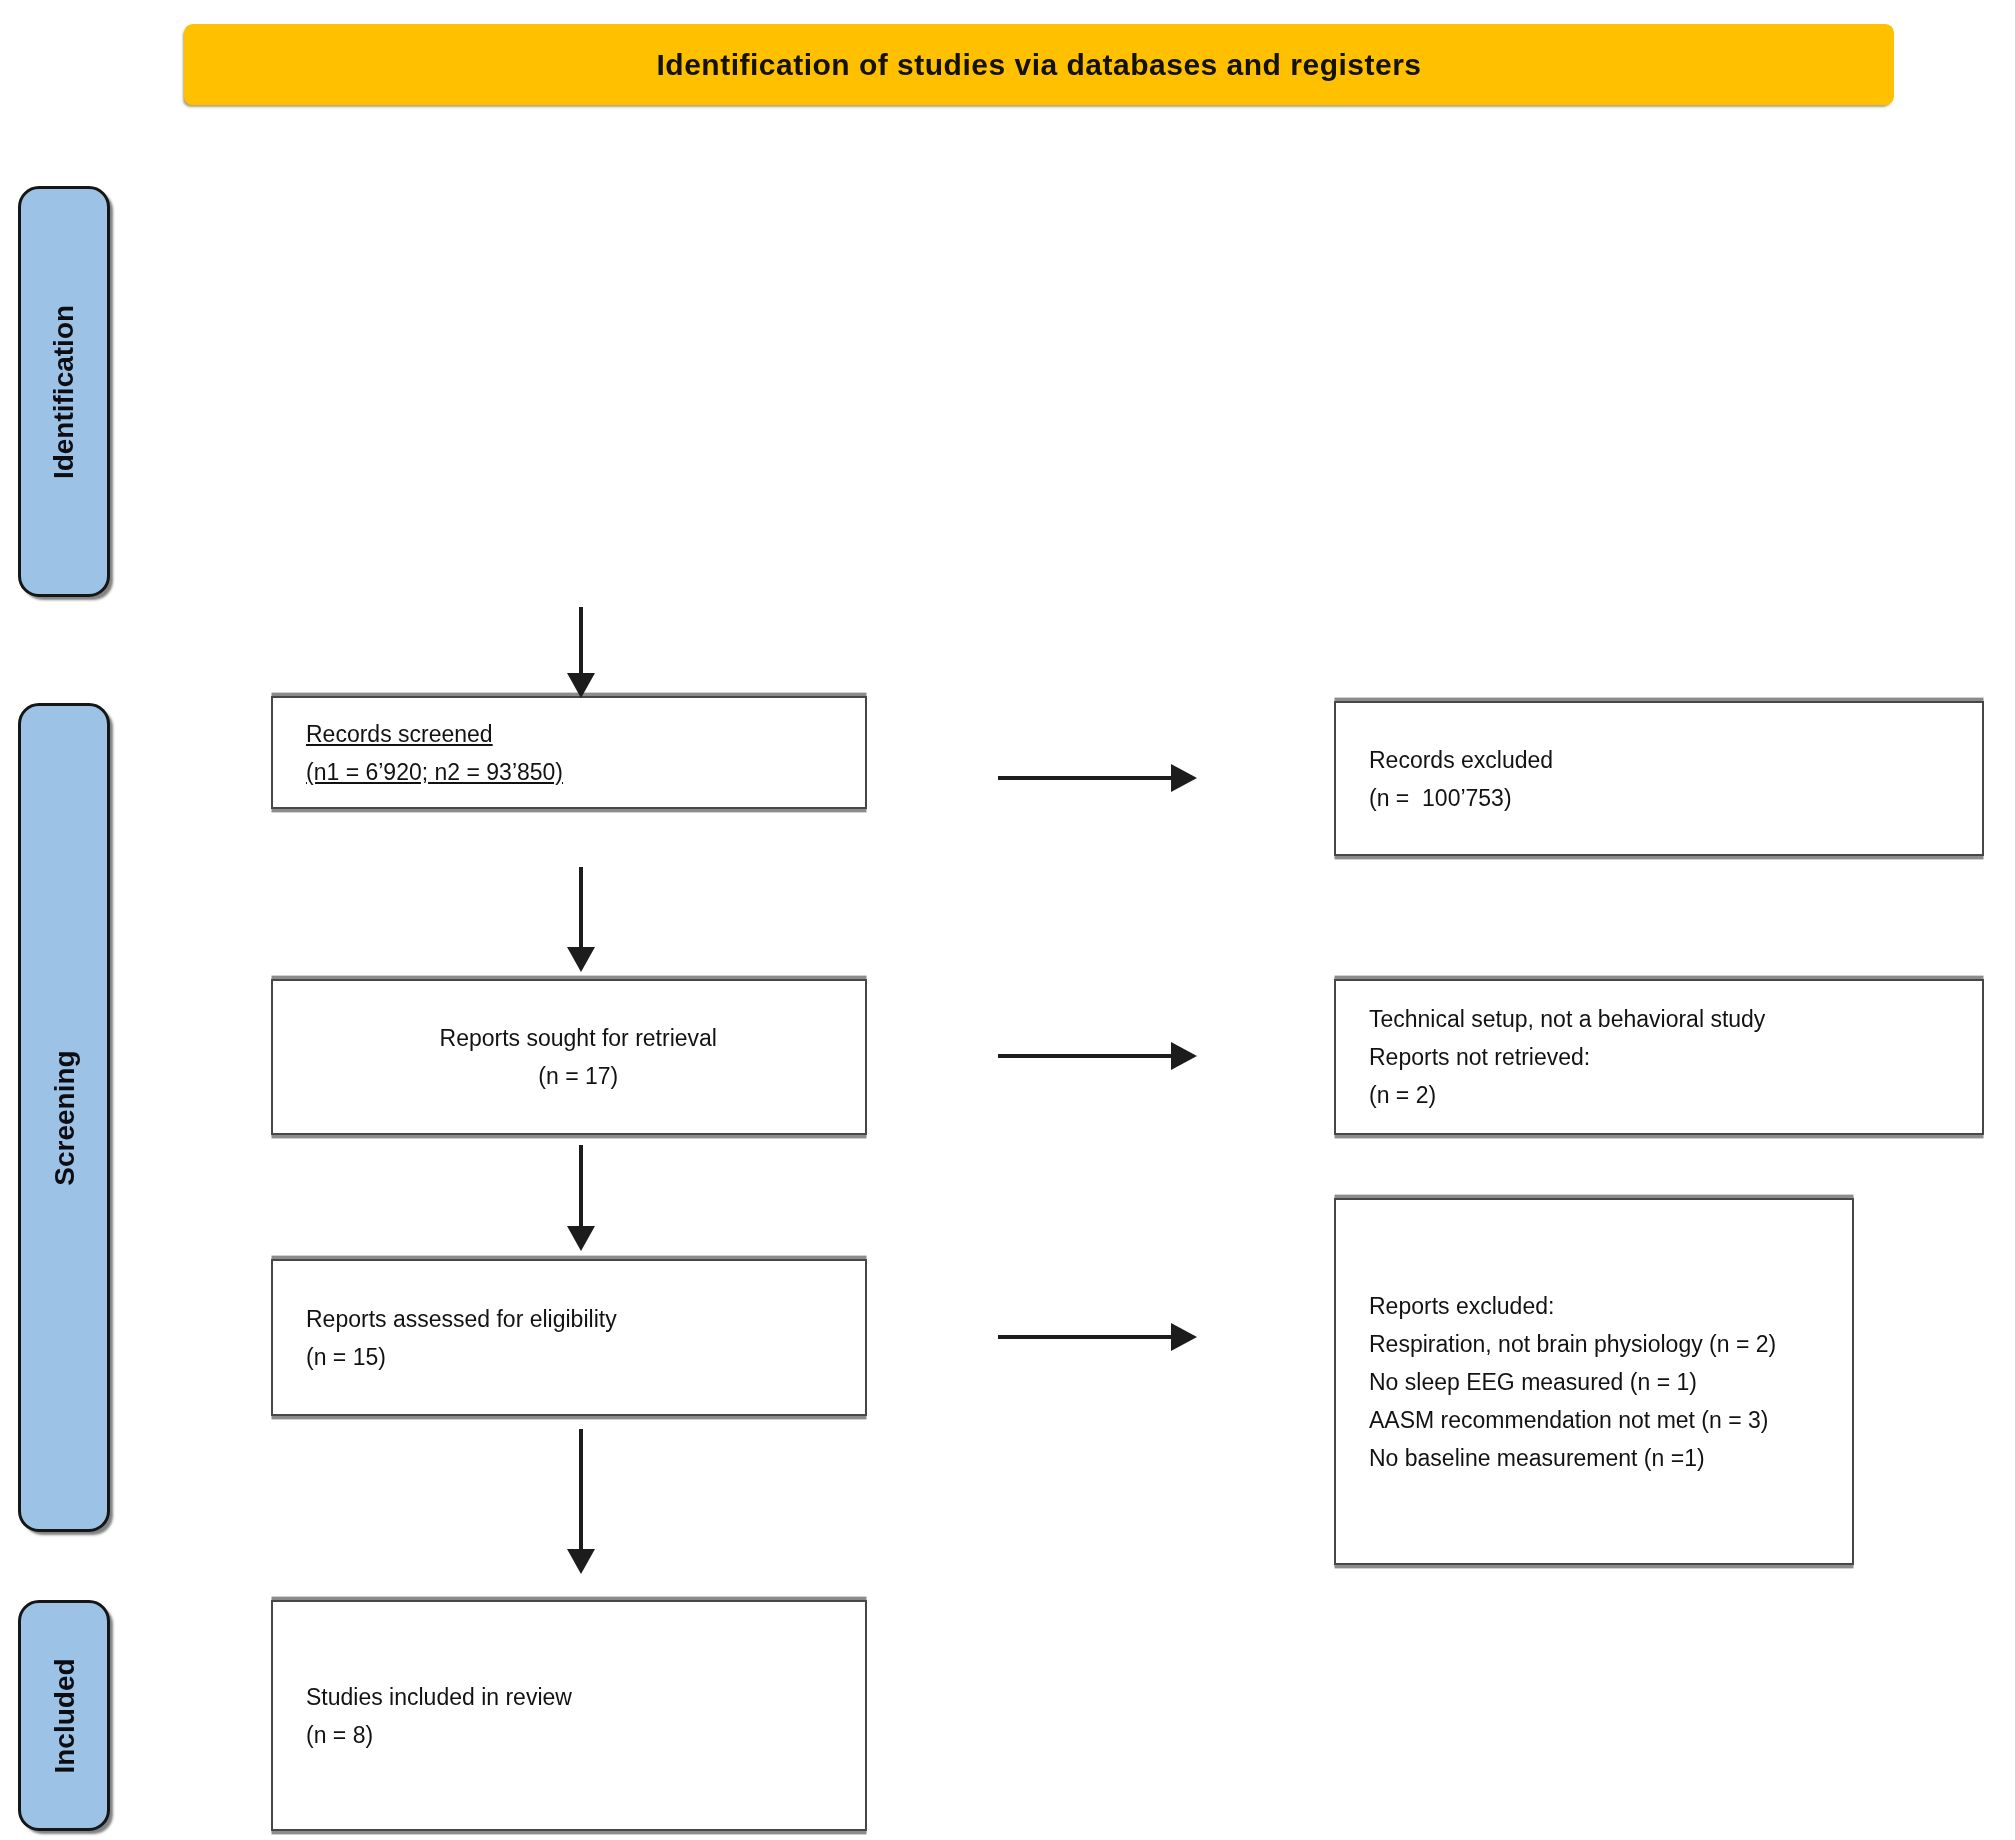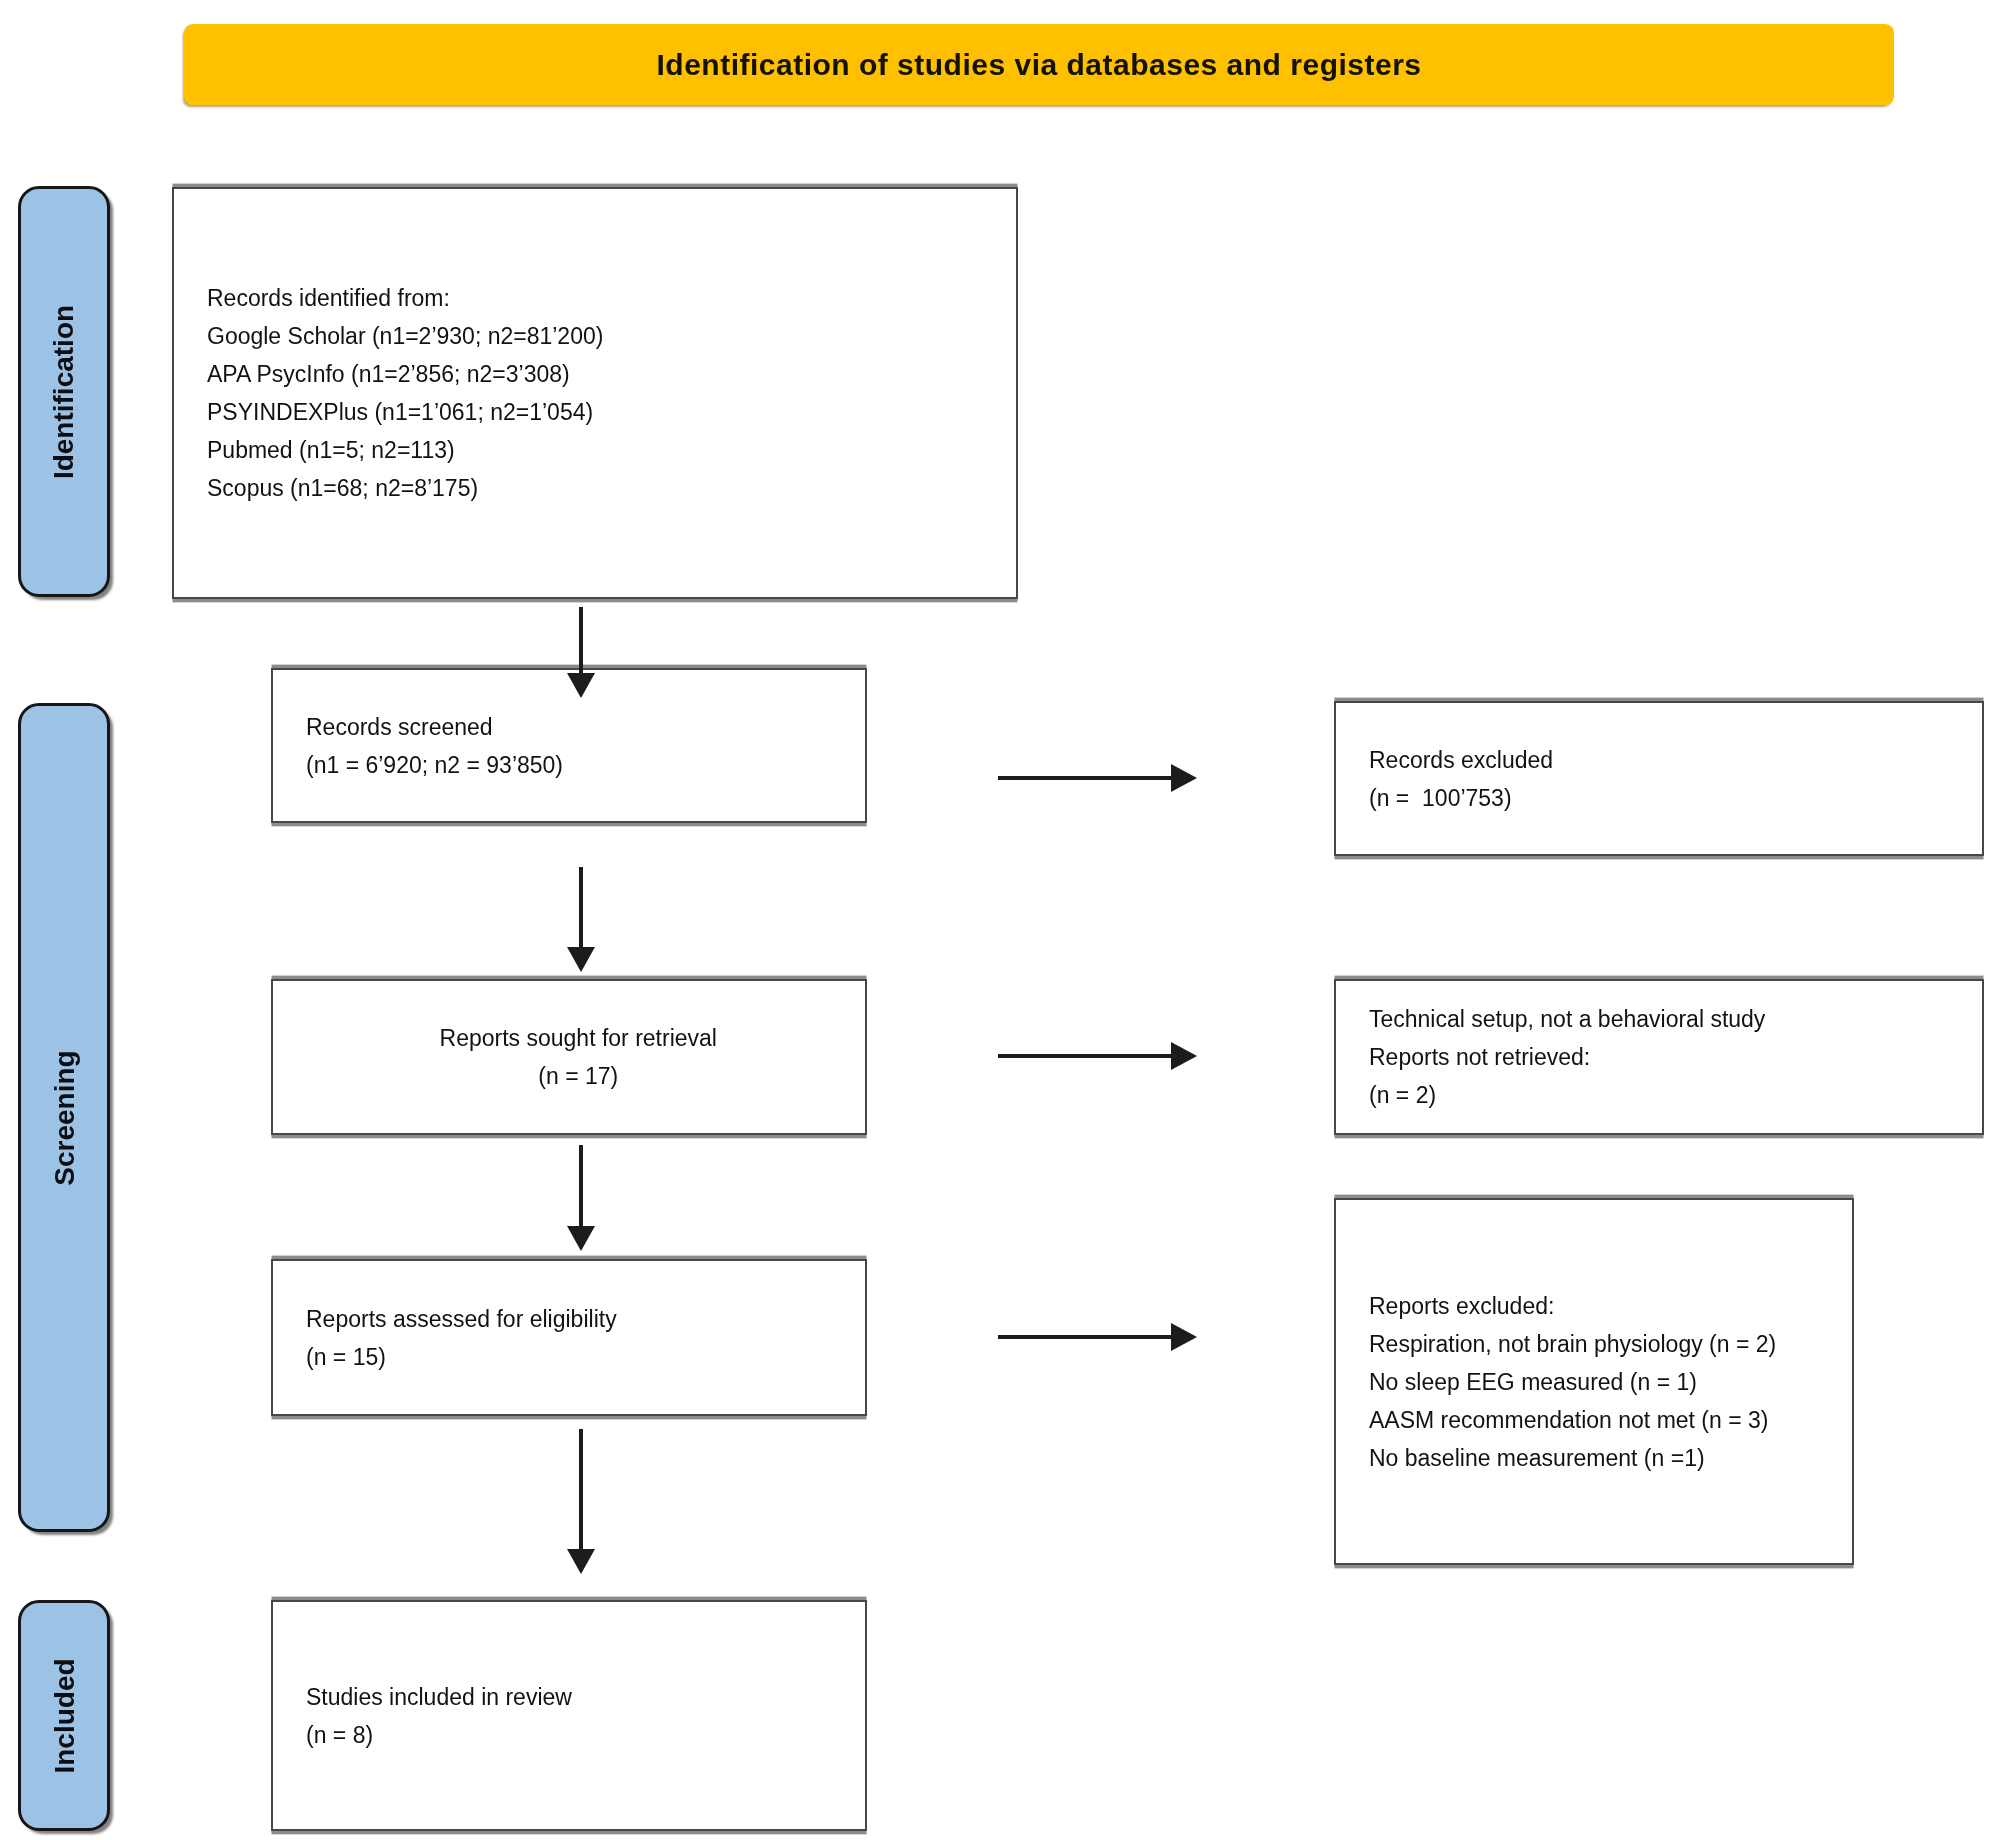--- a/index.html
+++ b/index.html
@@ -76,21 +76,21 @@
     padding-right: 14.5px;
   }
   .flowbox .line {
     font-size: 23px;
     line-height: 38px;
     white-space: pre-wrap;
     color: #121212;
   }
 
   #b1 { left: 172px;  top: 187px;  width: 846px; height: 412px; }
-  #b2 { left: 271px;  top: 668px; width: 596px; height: 155px; }
+  #b2 { left: 271px;  top: 696px; width: 596px; height: 113px; text-decoration: underline; }
   #b3 { left: 271px;  top: 979px; width: 596px; height: 156px; text-align: center; }
   #b4 { left: 271px;  top: 1259px; width: 596px; height: 157px; }
   #b5 { left: 271px;  top: 1600px; width: 596px; height: 231px; }
   #r1 { left: 1334px; top: 701px; width: 650px; height: 155px; }
   #r2 { left: 1334px; top: 979px; width: 650px; height: 156px; }
   #r3 { left: 1334px; top: 1198px; width: 520px; height: 367px; }
 
   
   .v-arrow {
     position: absolute;
@@ -145,28 +145,20 @@
   <div class="stage" id="stage-identification">
     <span class="stage-label">Identification</span>
   </div>
   <div class="stage" id="stage-screening">
     <span class="stage-label">Screening</span>
   </div>
   <div class="stage" id="stage-included">
     <span class="stage-label">Included</span>
   </div>
 
-  <div class="flowbox" id="b1">
-    <div class="line">Records identified from:</div>
-    <div class="line">Google Scholar (n1=2’930; n2=81’200)</div>
-    <div class="line">APA PsycInfo (n1=2’856; n2=3’308)</div>
-    <div class="line">PSYINDEXPlus (n1=1’061; n2=1’054)</div>
-    <div class="line">Pubmed (n1=5; n2=113)</div>
-    <div class="line">Scopus (n1=68; n2=8’175)</div>
-  </div>
 
   <div class="flowbox" id="b2">
     <div class="line">Records screened</div>
     <div class="line">(n1 = 6’920; n2 = 93’850)</div>
   </div>
 
   <div class="flowbox" id="b3">
     <div class="line">Reports sought for retrieval</div>
     <div class="line">(n = 17)</div>
   </div>

